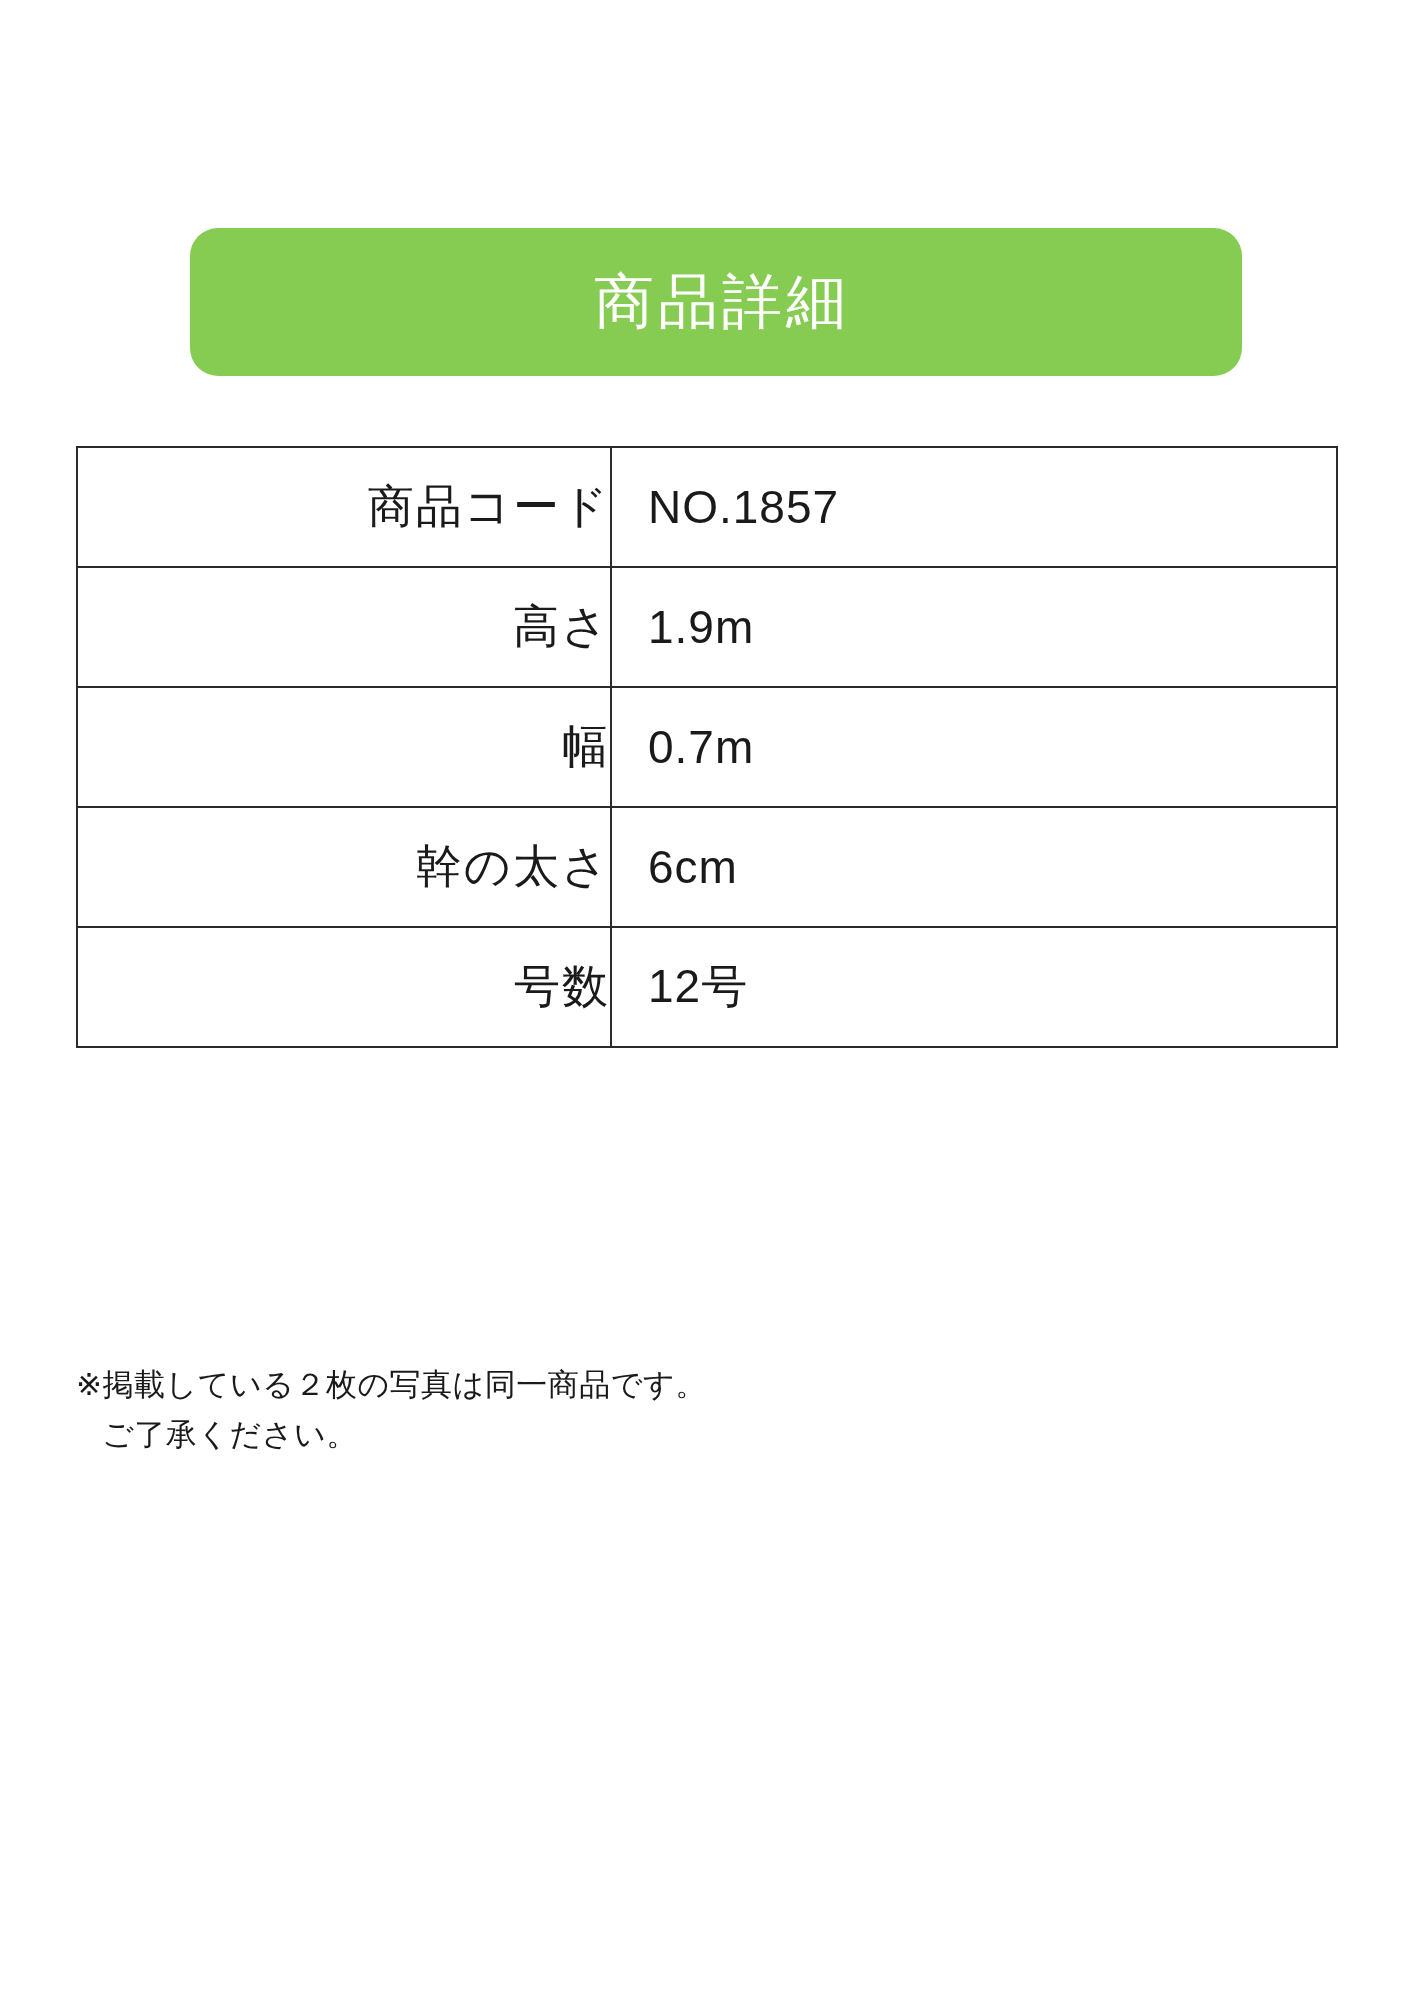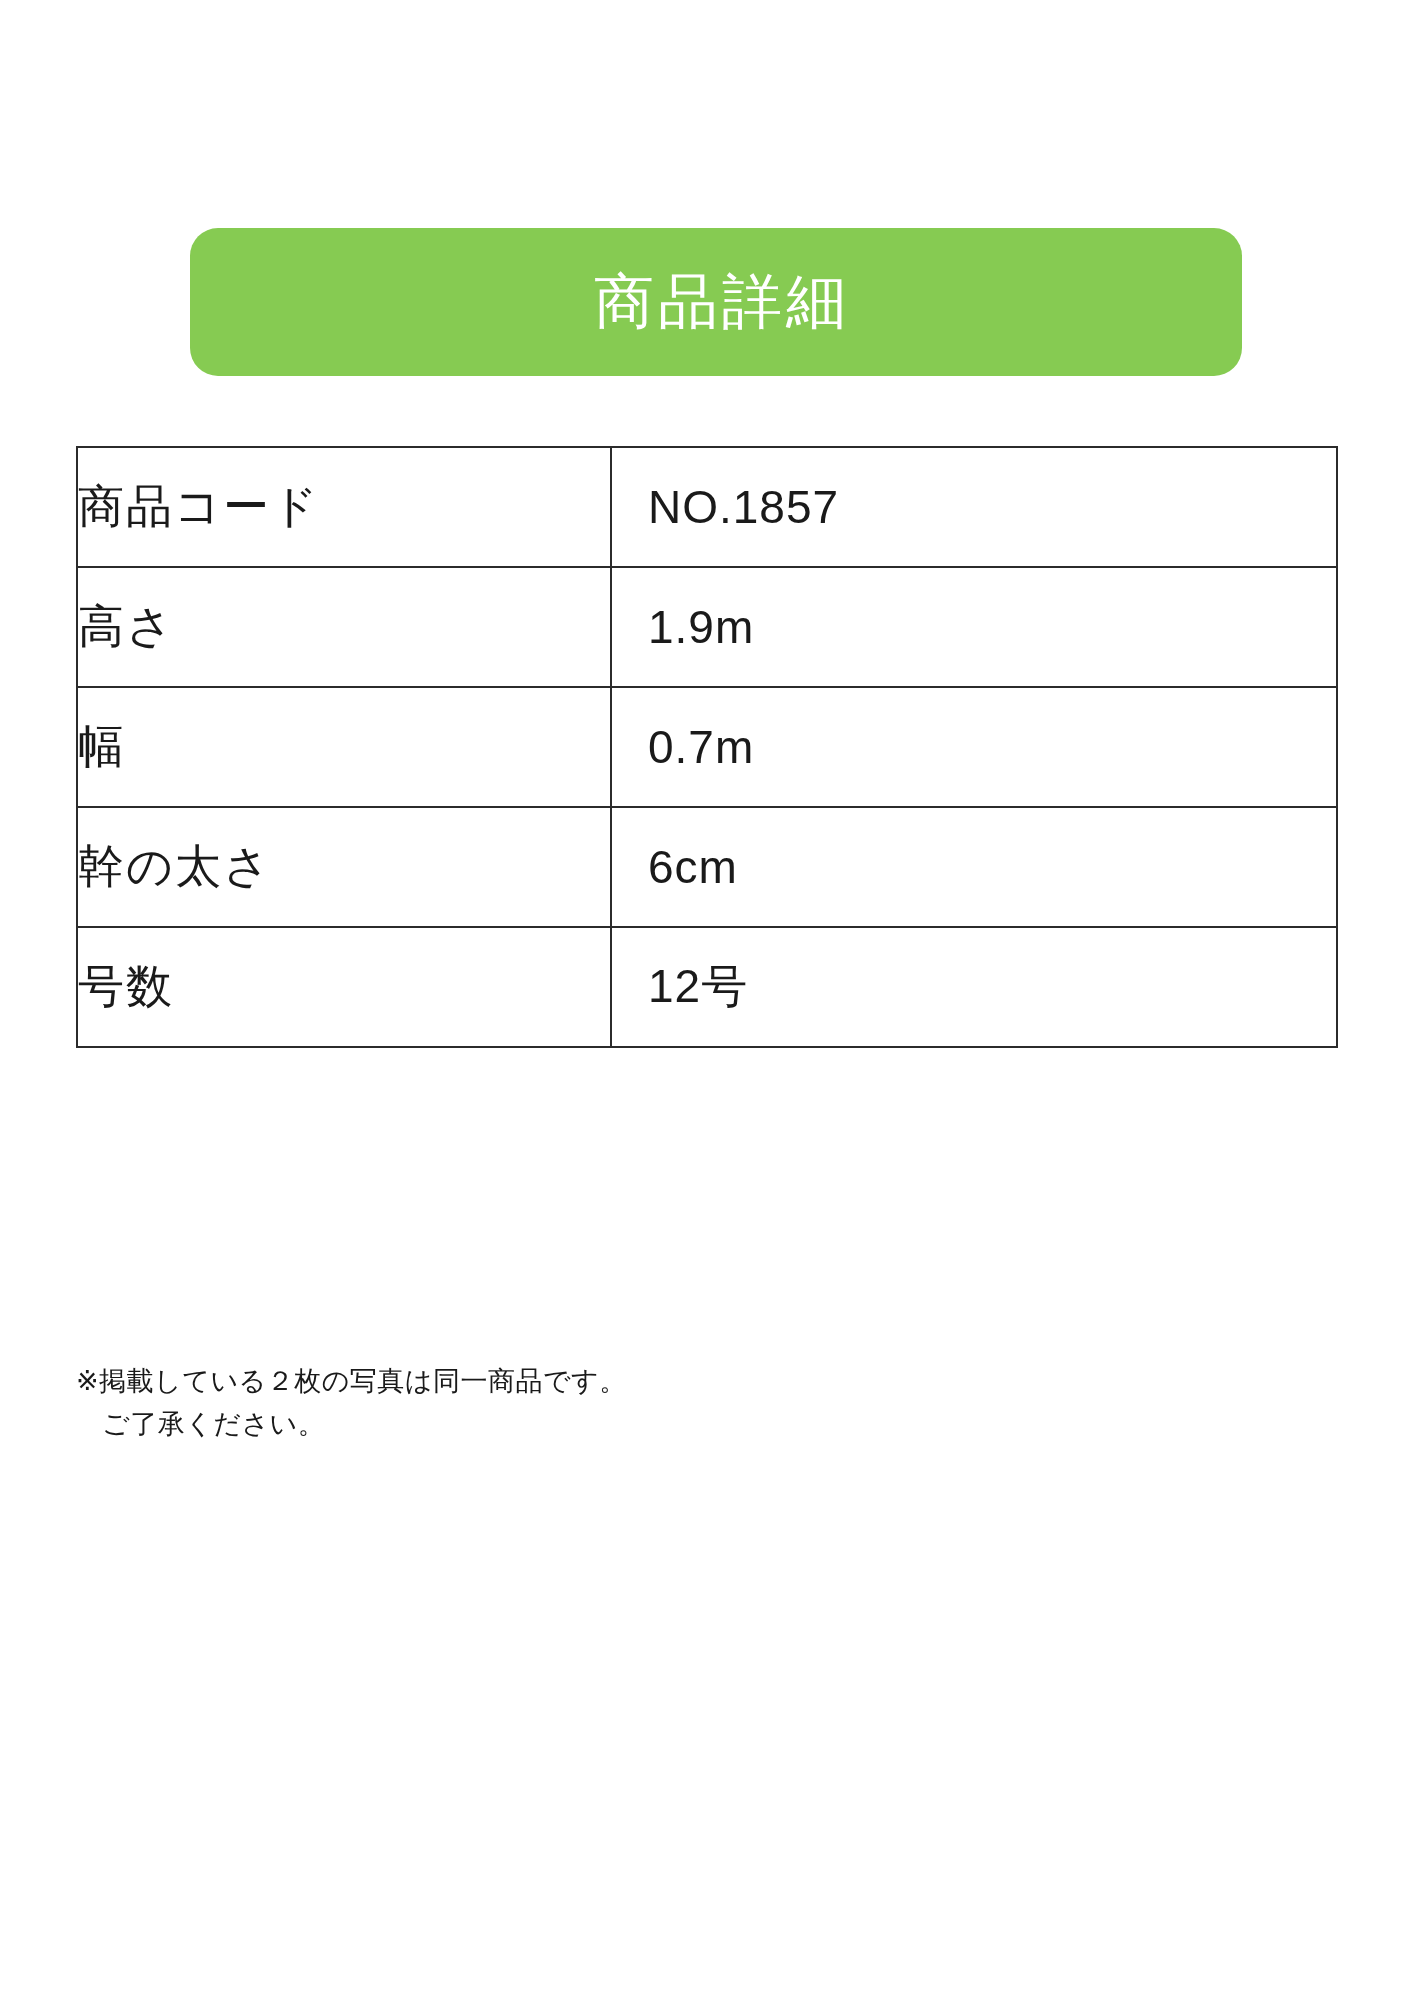--- a/index.html
+++ b/index.html
@@ -56,21 +56,21 @@
     table-layout: fixed;
   }
   .spec-table td {
     border: 2px solid #2b2b2b;
     height: 118px;
     padding: 0;
     vertical-align: middle;
   }
   .spec-table td.label {
     width: 532px;
-    text-align: left;
+    text-align: right;
     font-size: 46px;
     letter-spacing: 2px;
     color: #1a1a1a;
   }
   .spec-table td.value {
     padding-left: 36px;
     font-size: 46px;
     letter-spacing: 1px;
     color: #1a1a1a;
     text-align: left;
@@ -78,21 +78,21 @@
   }
 
   
   .notes {
     position: absolute;
     left: 76px;
     top: 1360px;
     width: 1280px;
   }
   .notes .note-line {
-    font-size: 27px;
+    font-size: 31px;
     line-height: 1.6;
     color: #1a1a1a;
     letter-spacing: 0.5px;
     white-space: nowrap;
   }
   .notes .note-line.indented {
     padding-left: 26px;
   }
 </style>
 </head>

